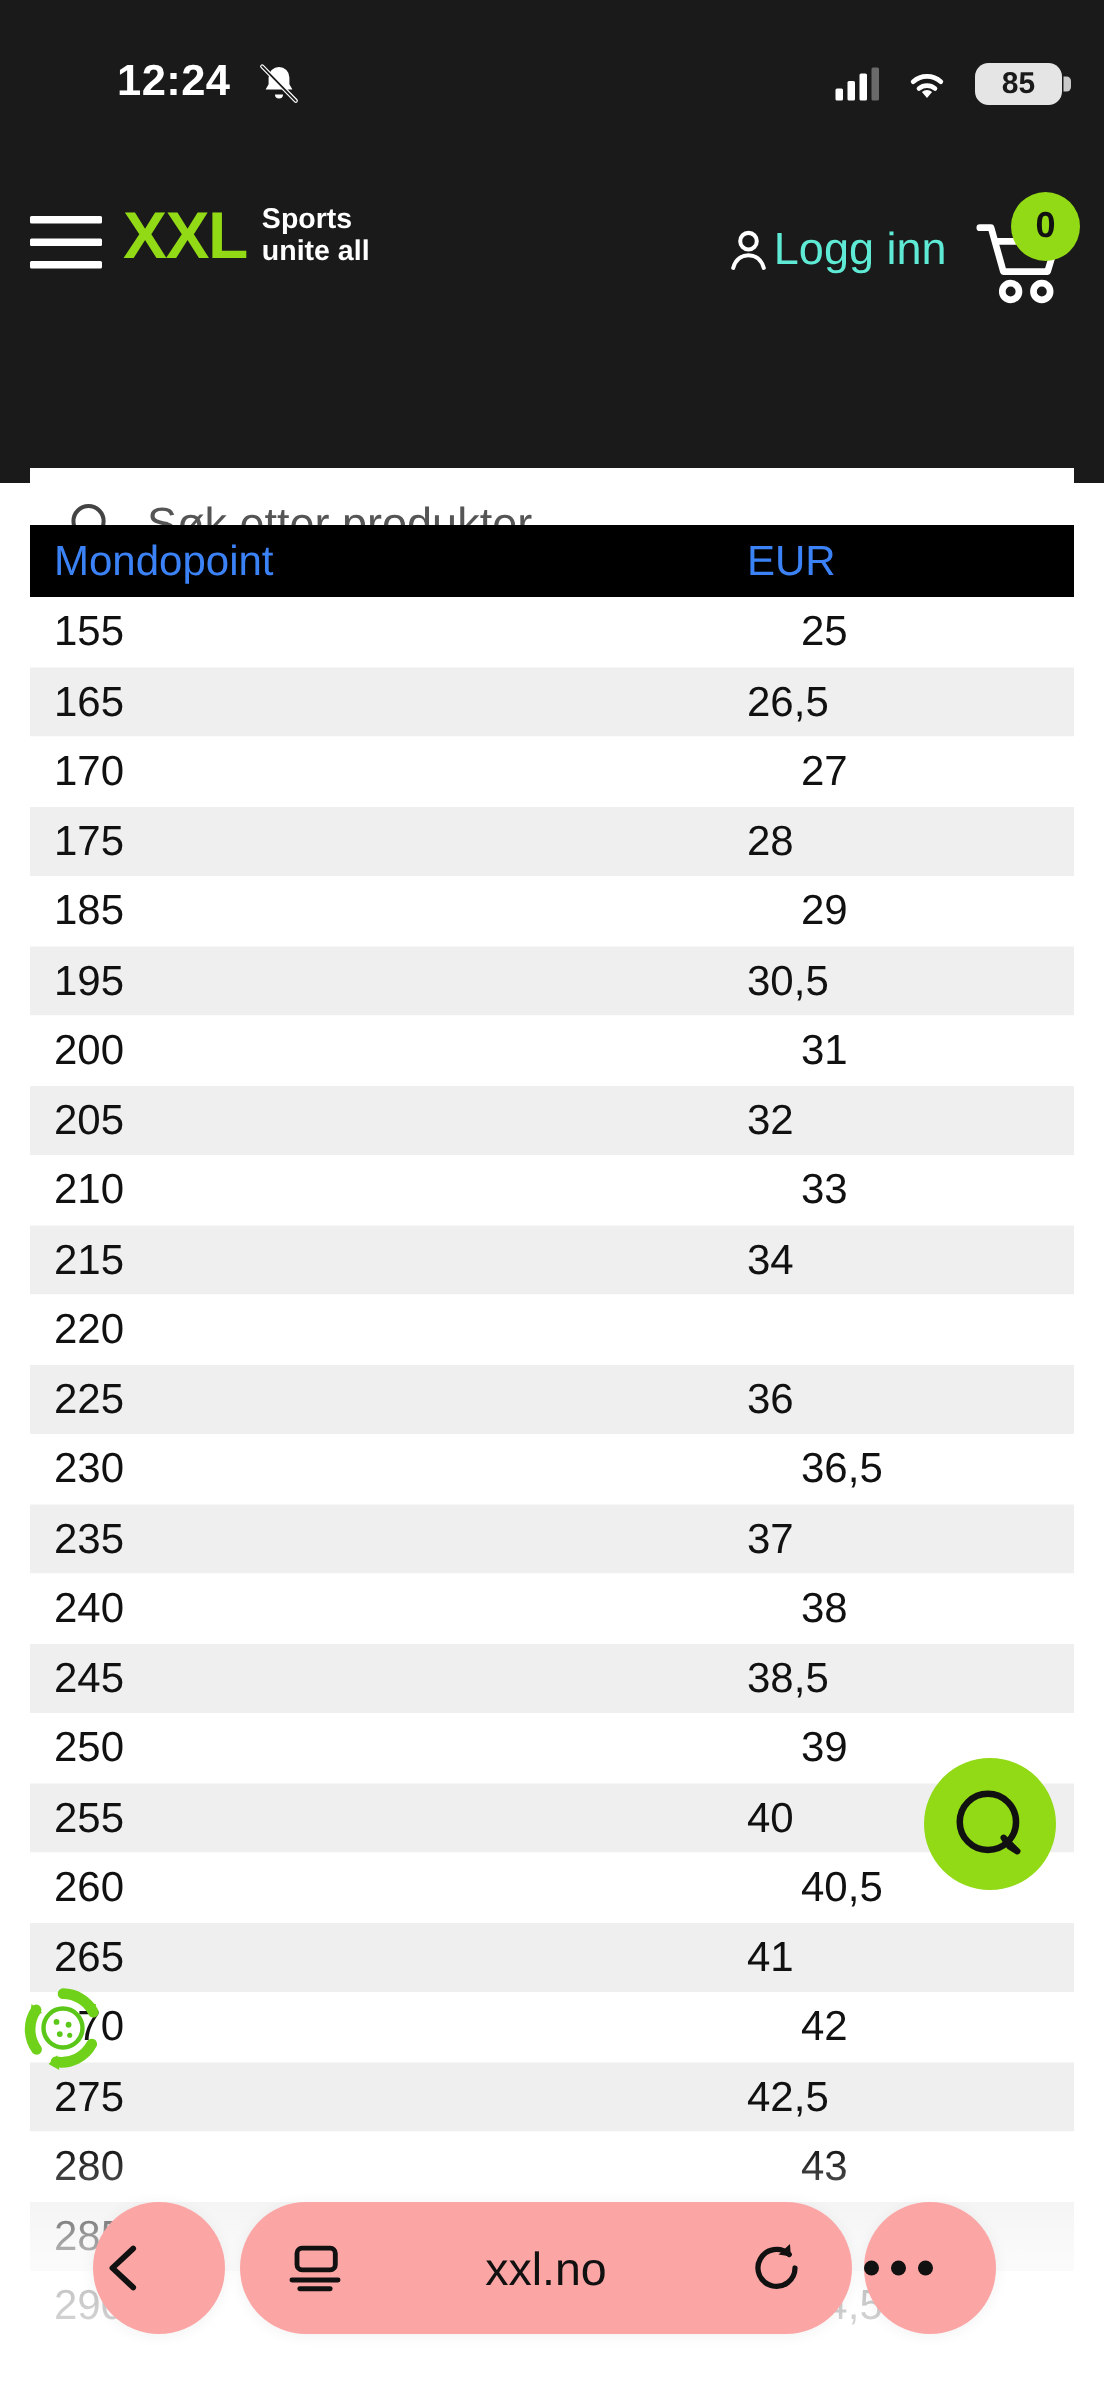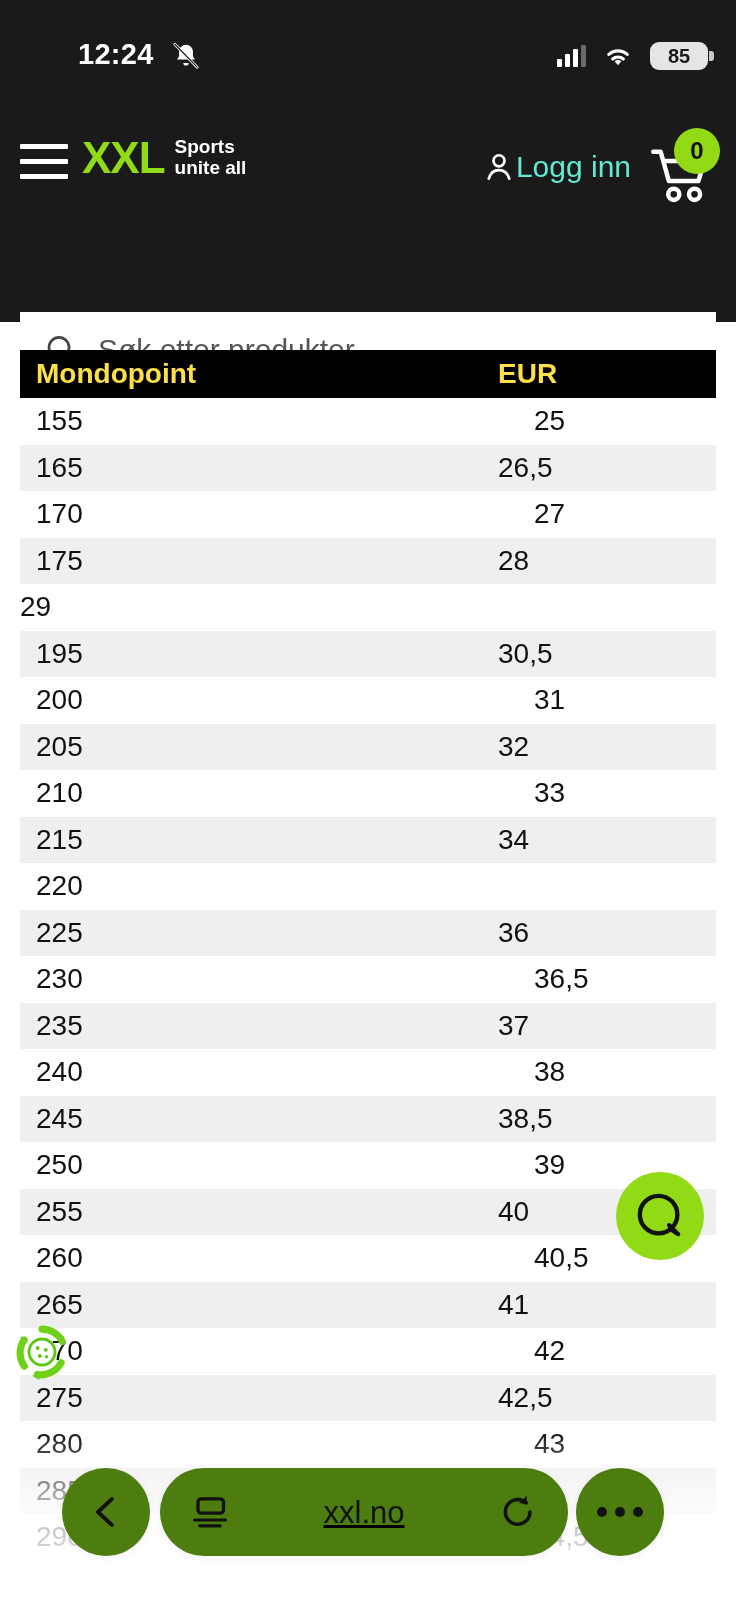--- a/index.html
+++ b/index.html
@@ -76,21 +76,21 @@
 
   
   .table { position:absolute; left:20px; top:350px; width:696px; }
   .trow { display:flex; align-items:center; height:46.5px; }
   .trow.header { background:#000; height:48px; }
   .trow.odd { background:#efefef; }
   .trow.even { background:#ffffff;gap:36px; }
   .c1 { width:478px; padding-left:16px; }
   .c2 { flex:1; }
   .trow.header .c1, .trow.header .c2 {
-    color:#fde047; font-size:28px; font-weight:700; line-height:1;
+    color:#3b82f6; font-size:28px; font-weight:400; line-height:1;
   }
   .trow .c1, .trow .c2 { color:#111; font-size:28px; line-height:1; }
 
   
   .fade-mask {
     position:absolute; left:0; bottom:0; width:736px; height:170px;
     background:linear-gradient(to bottom, rgba(255,255,255,0) 0%, rgba(255,255,255,0.72) 45%, rgba(255,255,255,0.93) 100%);
     pointer-events:none; z-index:5;
   }
 
@@ -104,25 +104,24 @@
   .cookie-fab {
     position:absolute; left:8px; top:1318px; width:68px; height:68px;
     z-index:8; cursor:pointer;
   }
 
   
   .browserbar {
     position:absolute; left:0; bottom:0; width:736px; height:160px; z-index:10;
   }
   .bb-pill {
-    position:absolute; background:#4d7c0f; border-radius:46px;
-    display:flex; align-items:center; justify-content:center;
+    position:absolute; background:#fca5a5; border-radius:46px;
+    display:flex; align-items:center; justify-content:flex-start;
     box-shadow:0 1px 10px rgba(0,0,0,0.06);
     cursor:pointer;
-    text-decoration:underline;
   }
   .bb-back { left:62px; top:28px; width:88px; height:88px; border-radius:50%; }
   .bb-url  { left:160px; top:28px; width:408px; height:88px; gap:0; }
   .bb-more { left:576px; top:28px; width:88px; height:88px; border-radius:50%; }
   .bb-url-inner { display:flex; align-items:center; justify-content:space-between; width:100%; padding:0 30px; }
   .bb-url-text { font-size:31px; color:#111; line-height:1; }
   .dots { display:flex; gap:8px; }
   .dots i { width:10px; height:10px; border-radius:50%; background:#111; display:block; }
 </style>
 </head>
@@ -217,20 +216,21 @@
       </div>
       <div class="trow even">
         <div class="c1">170</div>
         <div class="c2">27</div>
       </div>
       <div class="trow odd">
         <div class="c1">175</div>
         <div class="c2">28</div>
       </div>
       <div class="trow even">
+        <div class="c1">185</div>
         <div class="c2">29</div>
       </div>
       <div class="trow odd">
         <div class="c1">195</div>
         <div class="c2">30,5</div>
       </div>
       <div class="trow even">
         <div class="c1">200</div>
         <div class="c2">31</div>
       </div>

